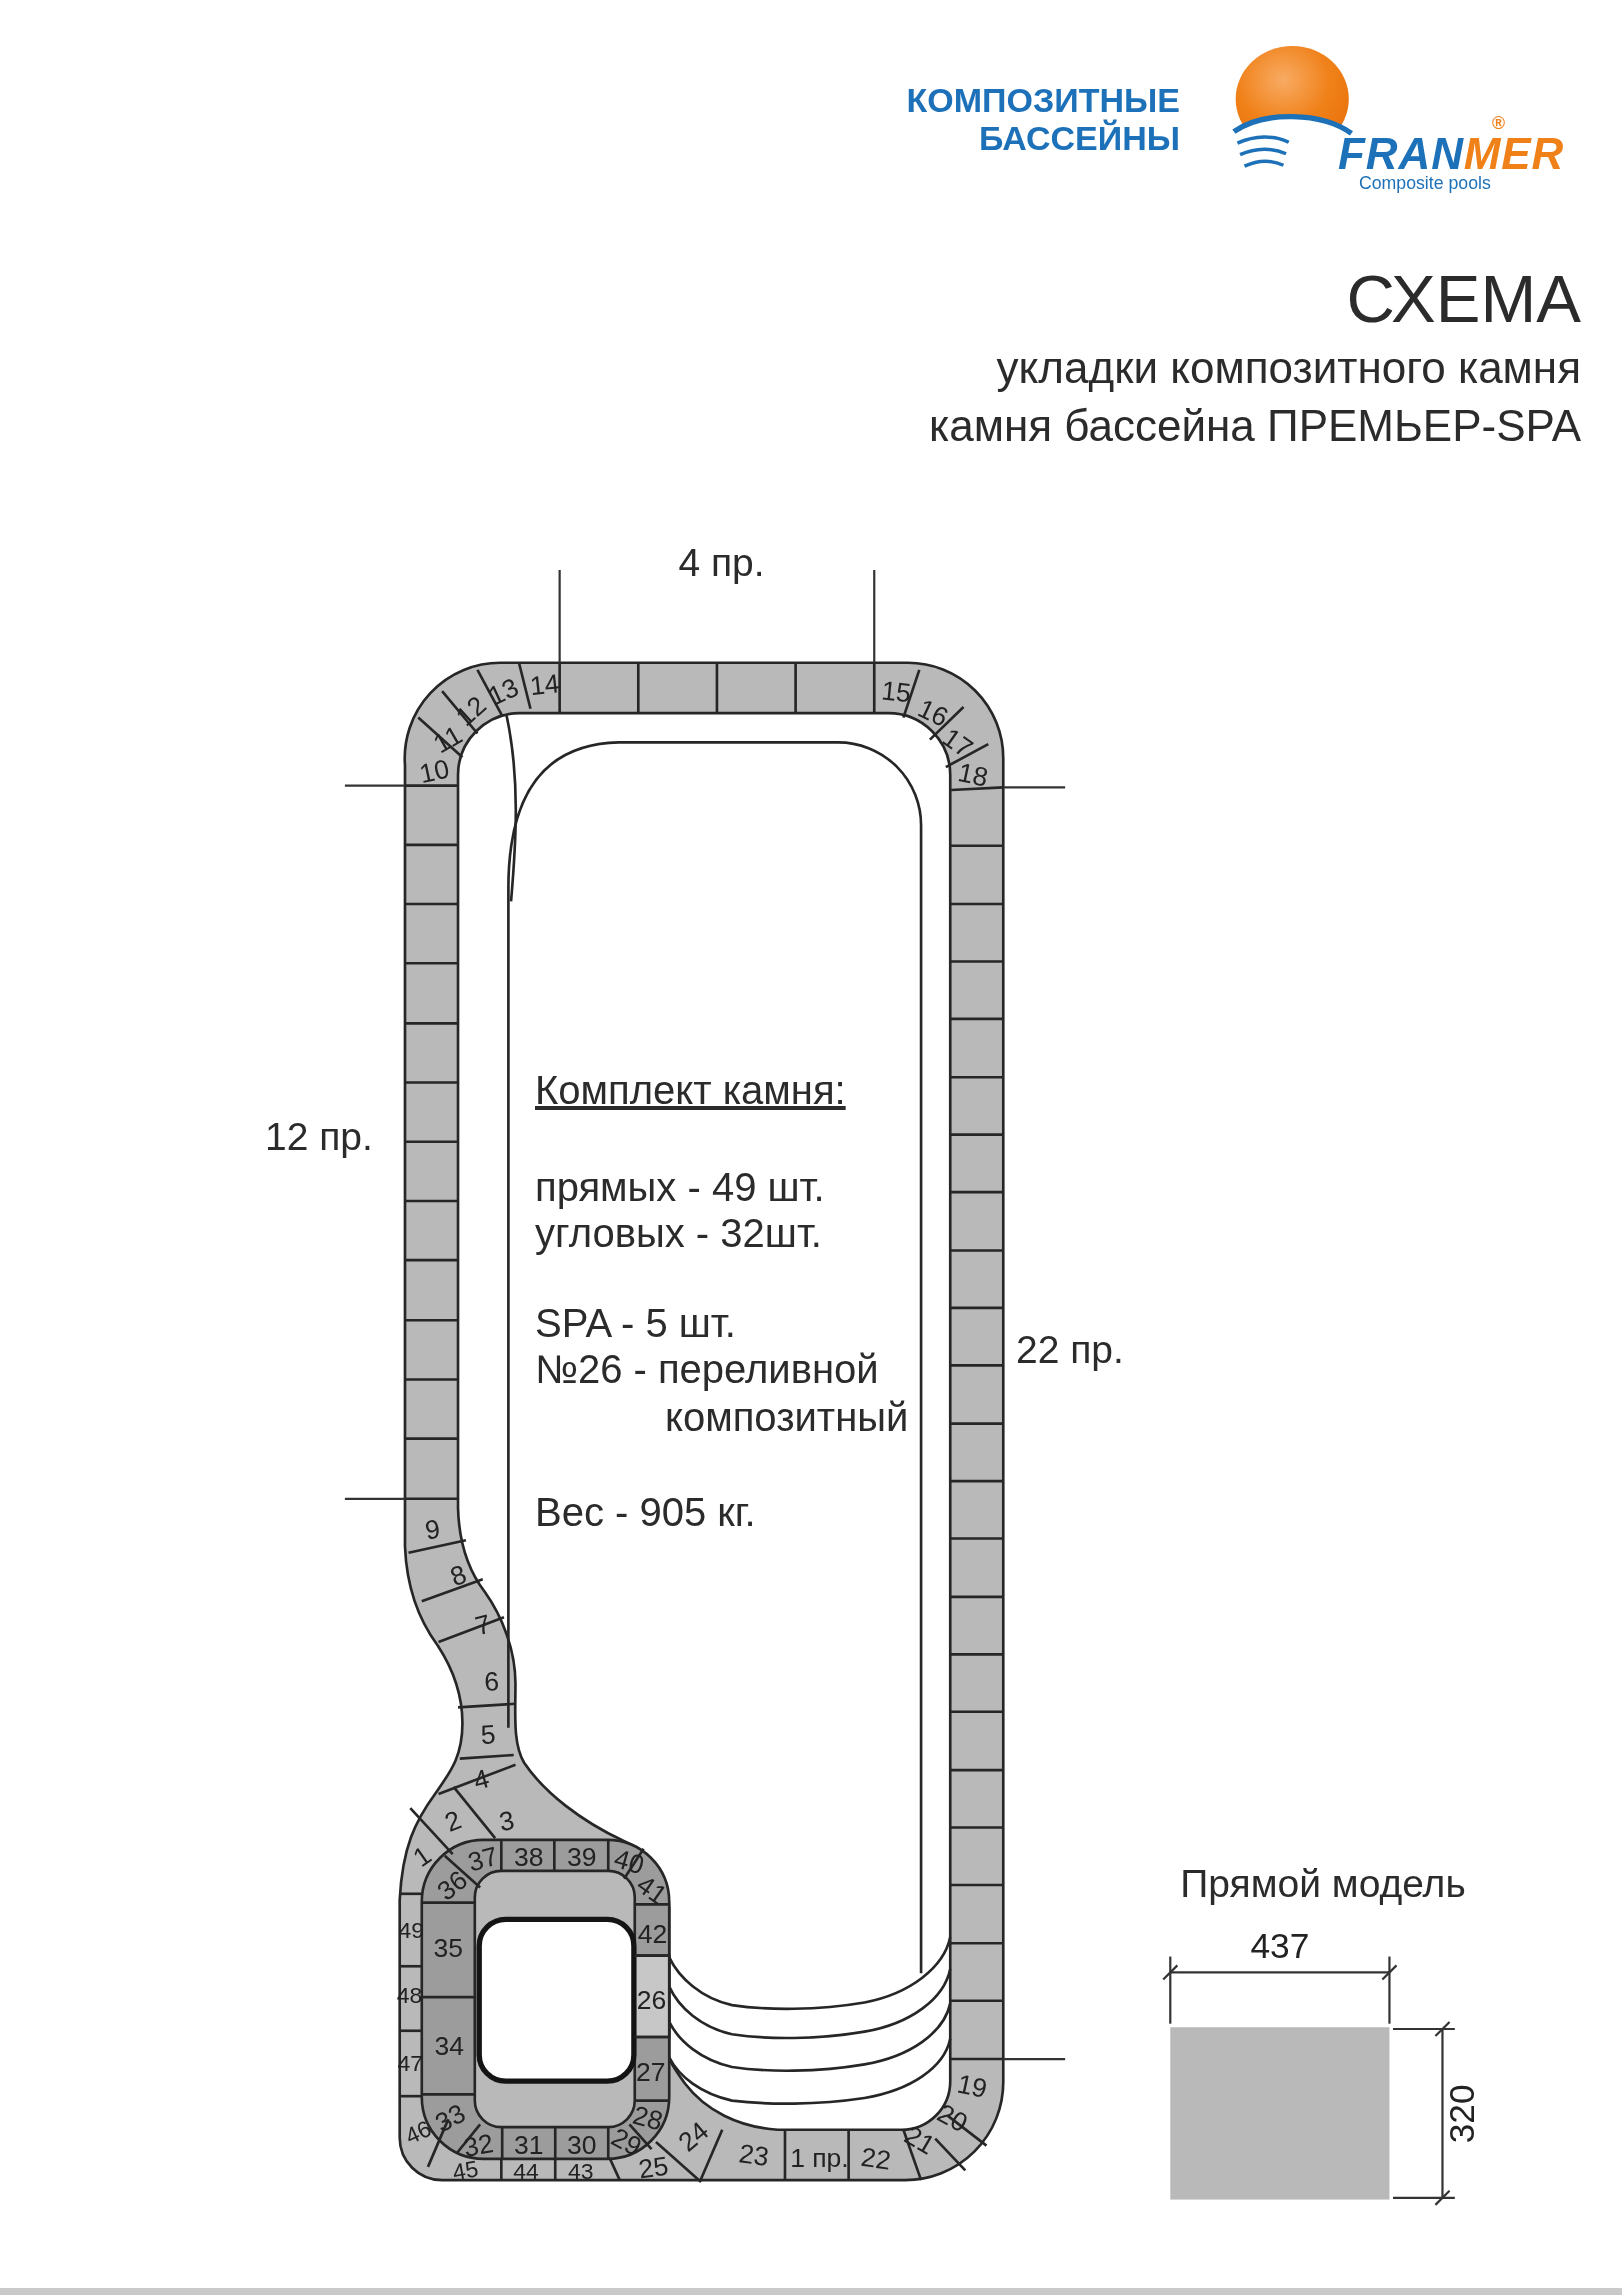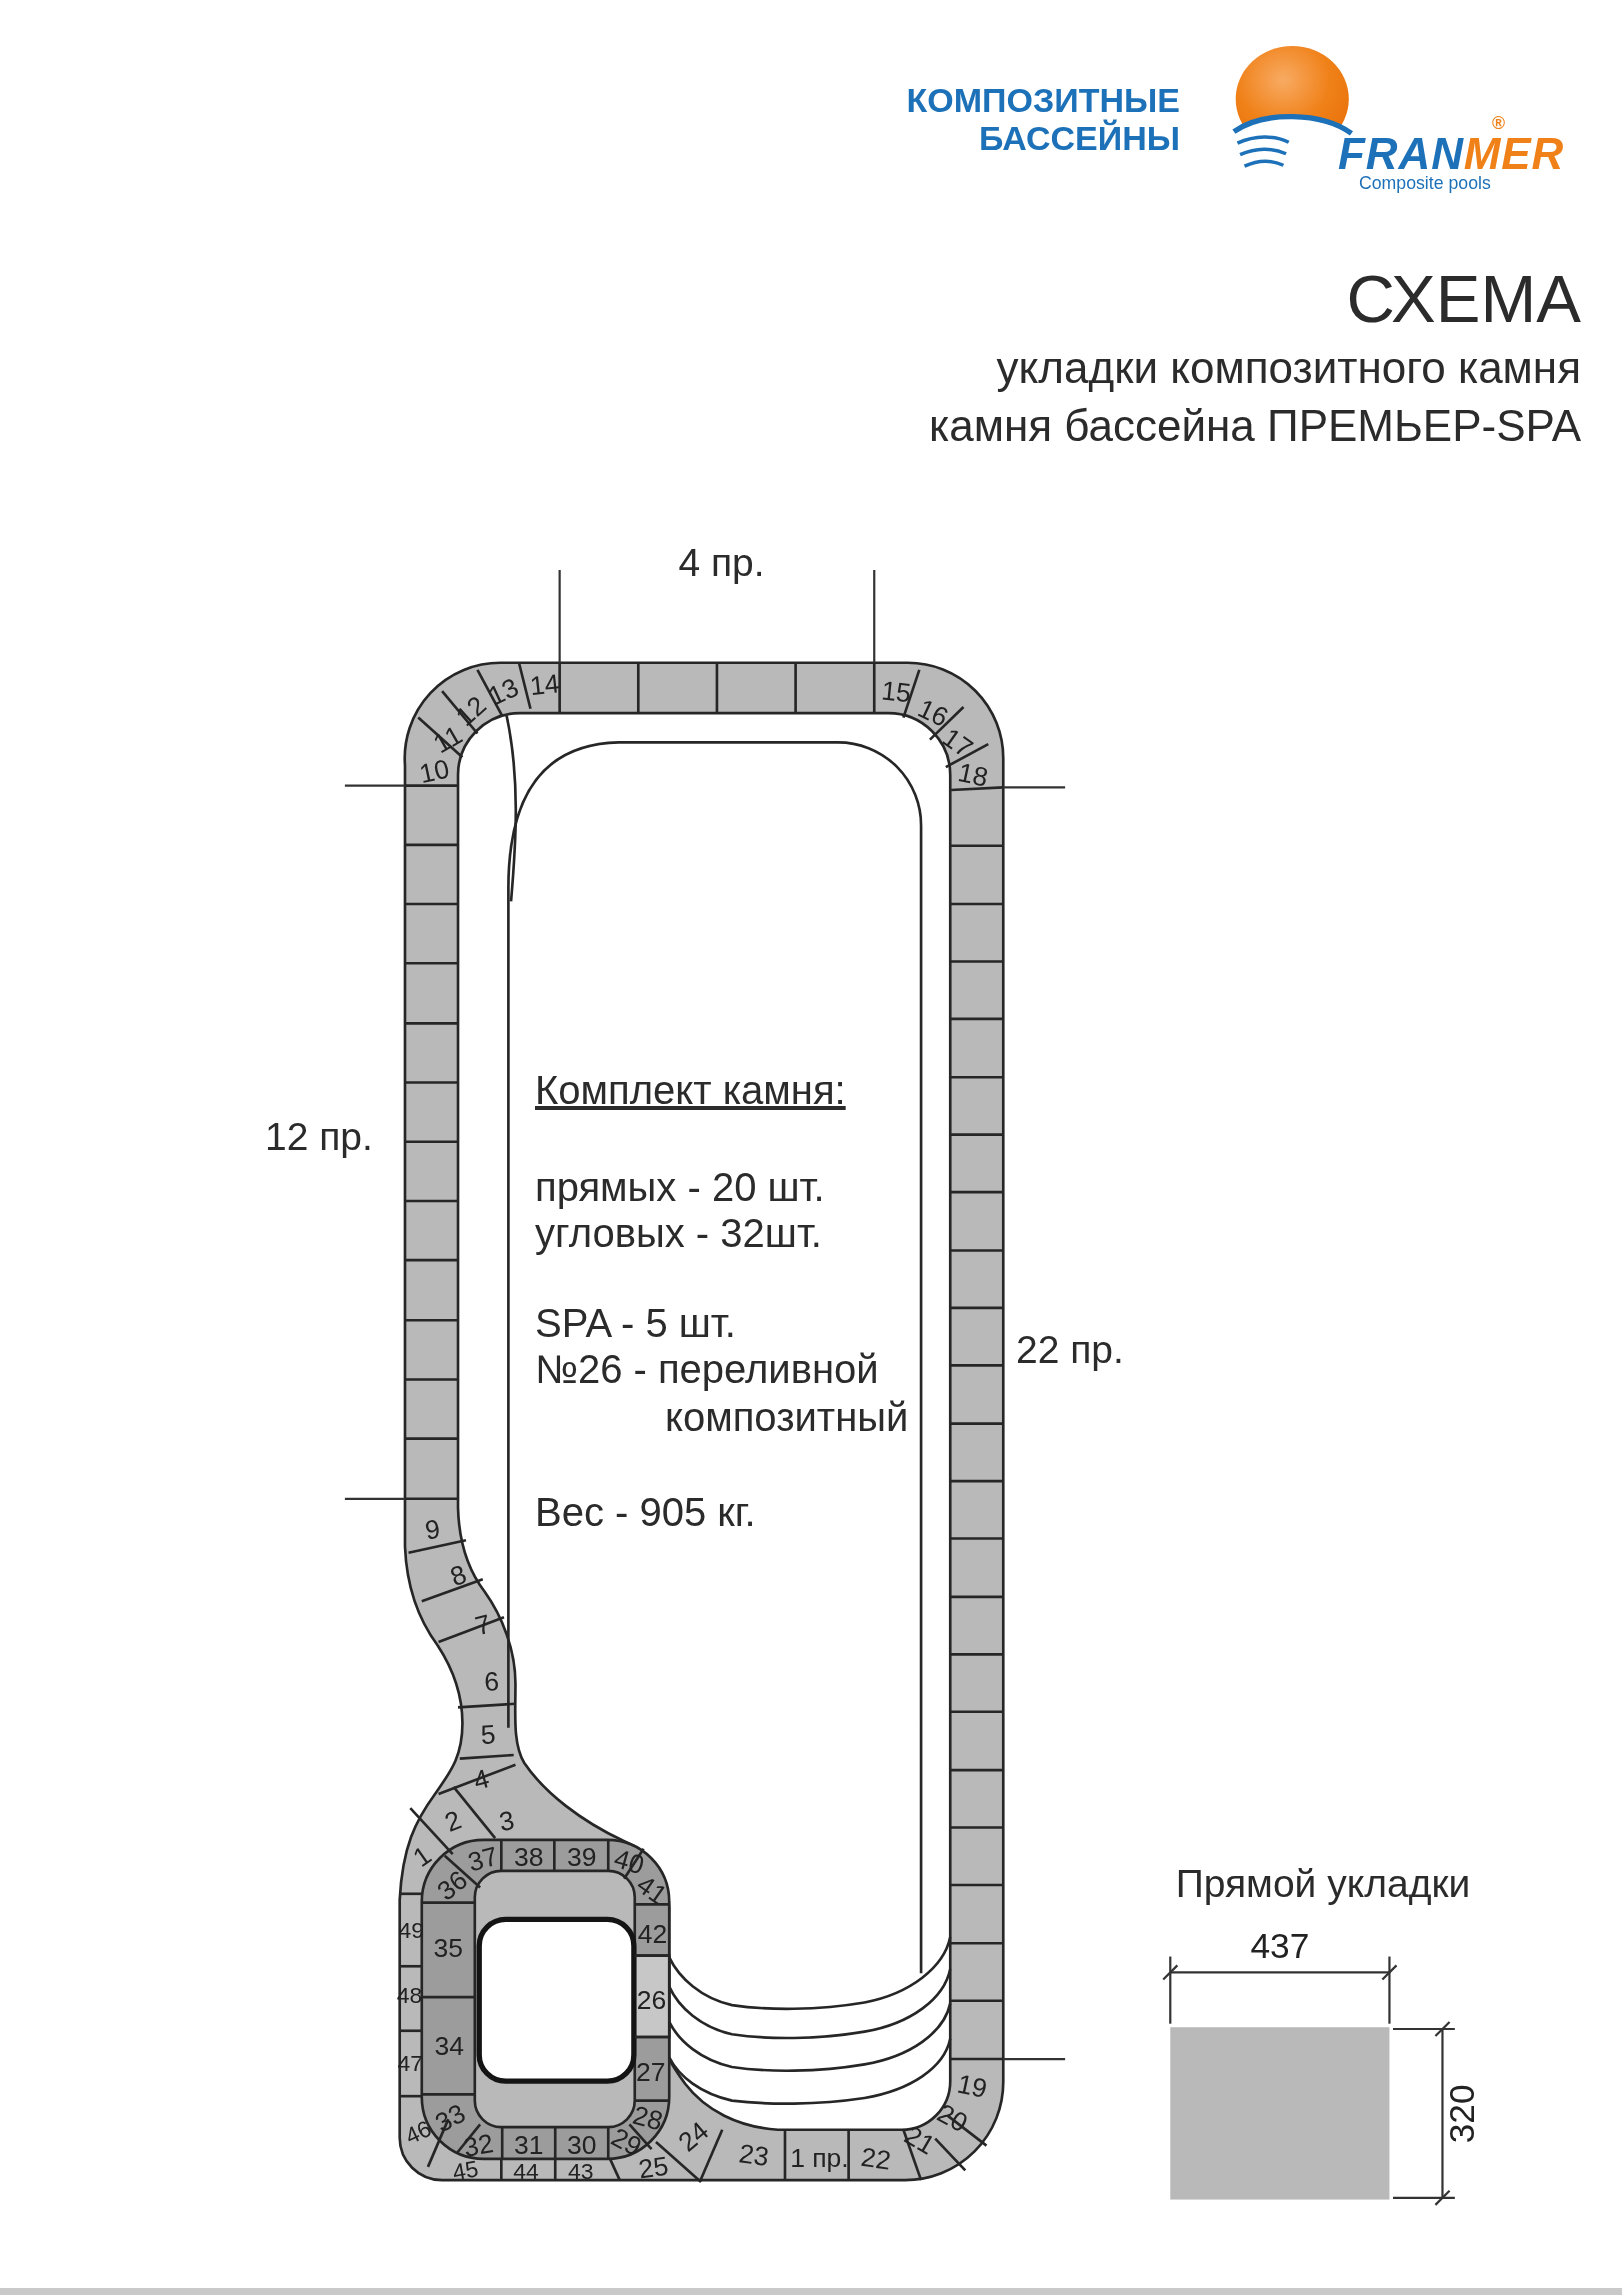--- a/index.html
+++ b/index.html
@@ -275,29 +275,29 @@
   <div class="abs tagline">Composite pools</div>
 
   <div class="abs title">
     <div class="t1">СХЕМА</div>
     <div class="t2">укладки композитного камня</div>
     <div class="t3">камня бассейна ПРЕМЬЕР-SPA</div>
   </div>
 
   <div class="abs info">
     <div class="i-head">Комплект камня:</div>
-    <div class="i-straight">прямых - 20 шт.</div>
+    <div class="i-straight">прямых - 49 шт.</div>
     <div class="i-corner">угловых -  32шт.</div>
     <div class="i-spa">SPA - 5 шт.</div>
     <div class="i-ov1">№26 - переливной</div>
     <div class="i-ov2">композитный</div>
     <div class="i-weight">Вес - 905 кг.</div>
   </div>
 
   <div class="abs dimlbl d-top">4 пр.</div>
   <div class="abs dimlbl d-left">12 пр.</div>
   <div class="abs dimlbl d-right">22 пр.</div>
 
-  <div class="abs legend-title">Прямой укладки</div>
+  <div class="abs legend-title">Прямой модель</div>
 
   <div class="abs bottom-strip"></div>
 </div>
 
 
 </body></html>

